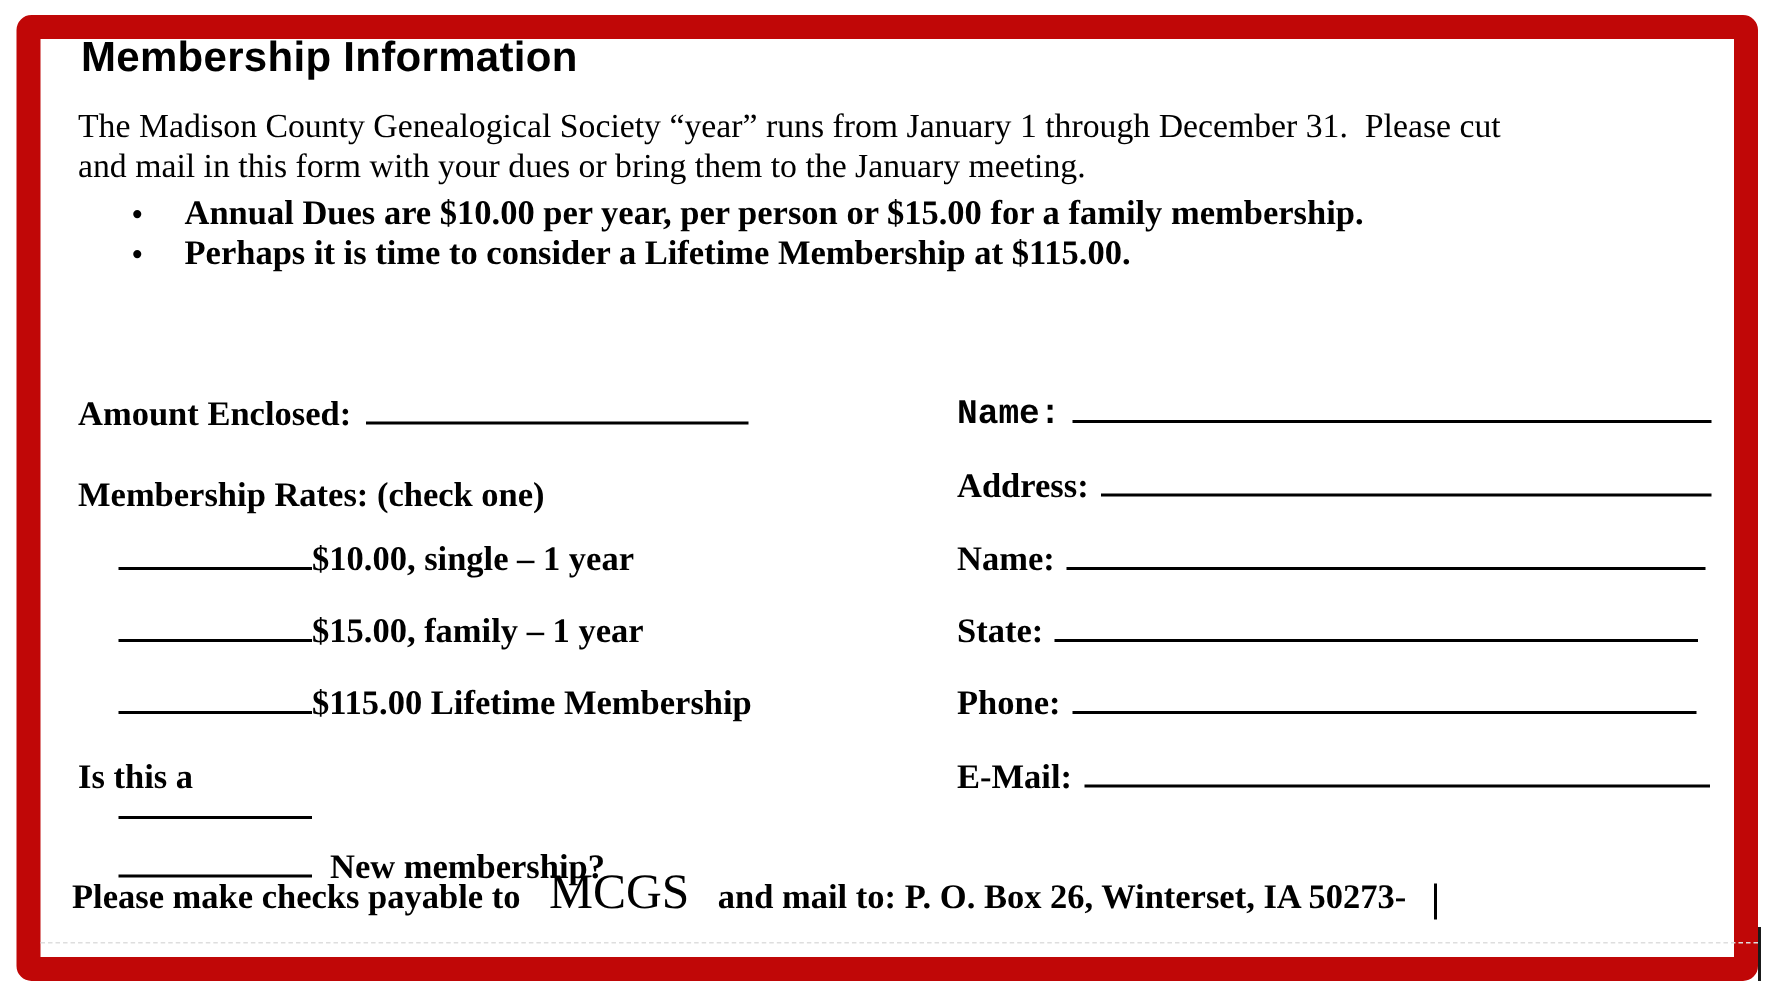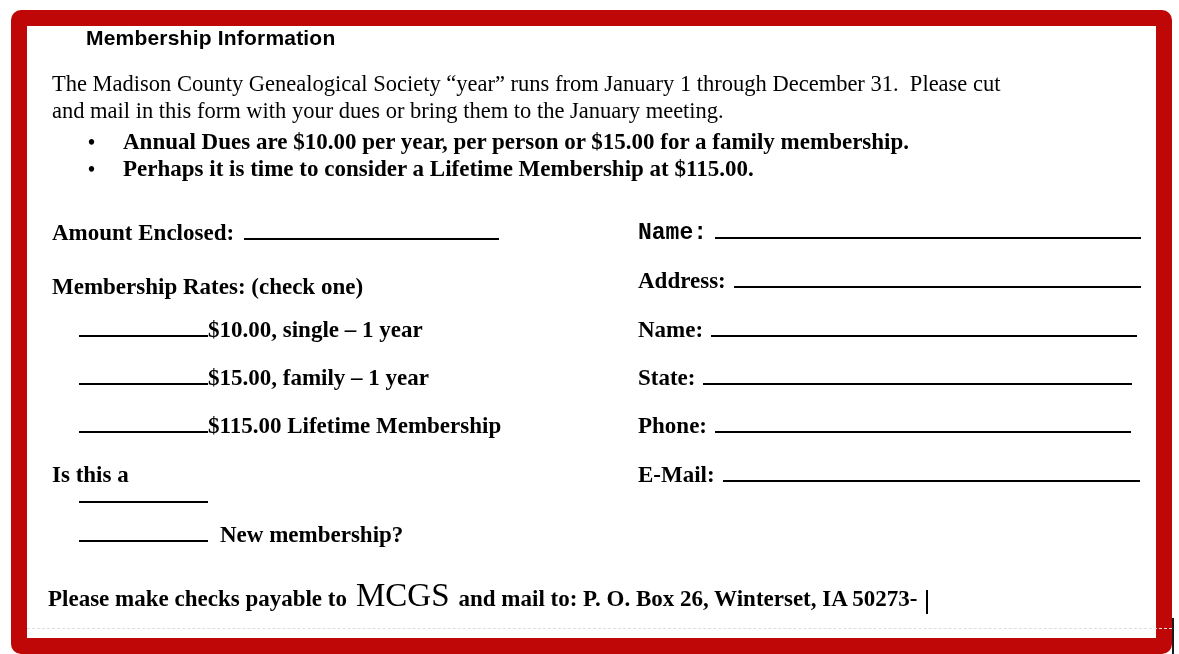--- a/index.html
+++ b/index.html
@@ -33,24 +33,23 @@
     position:absolute;
     left:1172px; top:618px;
     width:2px; height:36px;
     background:#1a1a1a;
   }
 
   .title {
     left:54px; top:22px;
     font-family:"Liberation Sans", sans-serif;
     font-weight:bold;
-    font-size:21px;
+    font-size:28px;
     line-height:32px;
     letter-spacing:0.2px;
-    margin-left:32px;
   }
 
   .intro {
     left:52px; top:70px;
     width:1100px;
     font-size:22.5px;
     line-height:27px;
     white-space:pre-wrap;
   }
 
@@ -69,20 +68,21 @@
   .b1 { left:88px; top:128px; }
   .b2 { left:88px; top:155px; }
 
   .row {
     display:flex;
     align-items:baseline;
     font-weight:bold;
     font-size:23px;
     line-height:28px;
     white-space:pre;
+    margin-top:43px;
   }
 
   
   .blank {
     display:inline-block;
     height:12px;
     border-bottom:2px solid #000;
     margin-bottom:-4px; 
     flex:0 0 auto;
   }
@@ -109,21 +109,21 @@
   .rr3 { top:316px; width:499px; }
   .rr4 { top:364px; width:494px; }
   .rr5 { top:412px; width:493px; }
   .rr6 { top:461px; width:502px; }
 
   
   .footer {
     left:48px; top:577px;
     display:flex;
     align-items:baseline;
-    column-gap:9px;
+    column-gap:19px;
     font-weight:bold;
     font-size:23px;
     line-height:36px;
     white-space:pre;
   }
   .footer .org {
     font-weight:normal;
     font-size:33px;
   }
   .caret {

